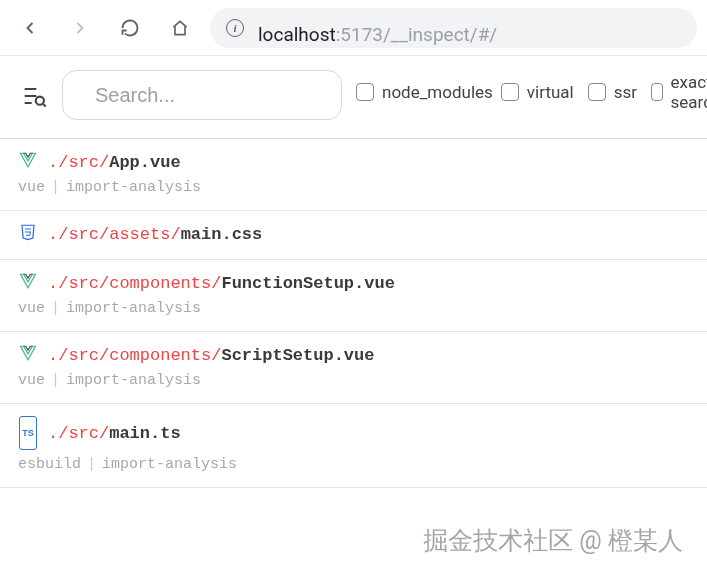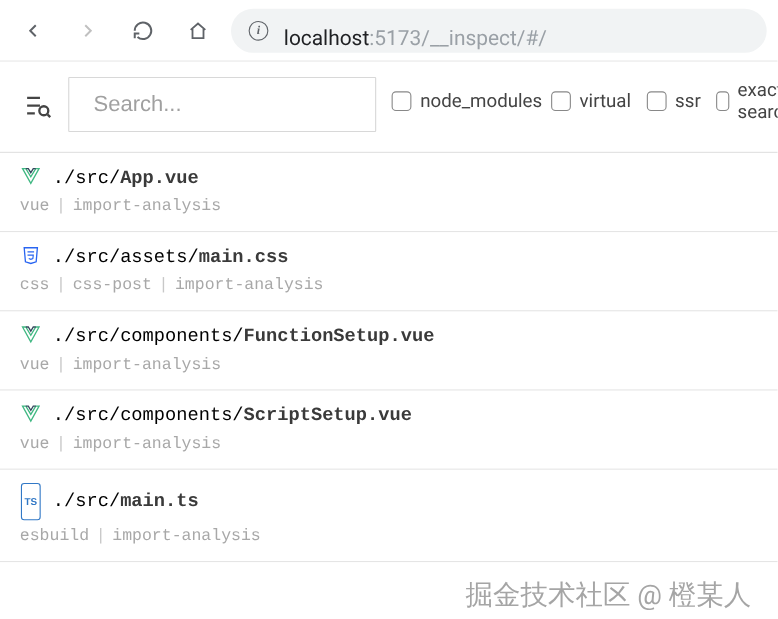--- a/index.html
+++ b/index.html
@@ -69,22 +69,22 @@
     }
     .inspect-icon {
       width: 28px; height: 28px;
       margin-top: 12px;
       color: #444;
     }
     .search-box {
       height: 50px;
       width: 280px;
       border: 1px solid #d8d8d8;
-      border-radius: 1px;
-      padding: 0 22px;
+      border-radius: 14px;
+      padding: 0 32px;
       font-size: 20px;
       color: #333;
       outline: none;
     }
     .search-box::placeholder { color: #a0a0a0; }
     .filters {
       display: flex;
       flex-direction: row;
       gap: 8px;
       padding-top: 2px;
@@ -122,21 +122,21 @@
     .file-icon {
       width: 20px;
       display: flex;
       justify-content: center;
     }
     .file-path {
       font-family: "SFMono-Regular", Consolas, "Liberation Mono", Menlo, monospace;
       font-size: 17px;
       color: #3a3a3a;
     }
-    .file-path .dim { color: #000000; }
+    .file-path .dim { color: #ef4444; }
     .file-path b { font-weight: 700; }
     .plugins {
       margin-top: 6px;
       font-family: "SFMono-Regular", Consolas, "Liberation Mono", Menlo, monospace;
       font-size: 15px;
       color: #a8a8a8;
     }
     .sep { color: #c8c8c8; padding: 0 6px; }
     .vue-icon svg { width: 18px; height: 18px; }
     .css-icon svg { width: 18px; height: 18px; }
@@ -244,21 +244,20 @@
     <div class="item">
       <div class="item-head">
         <div class="file-icon">
           <span class="css-icon"><svg viewBox="0 0 24 24">
               <path d="M4 3h16l-1.5 17L12 22l-6.5-2L4 3z" fill="none" stroke="#2965f1" stroke-width="1.6"></path>
               <path d="M8 8h8M8 12h7l-.5 4-2.5 1-2.5-1" fill="none" stroke="#2965f1" stroke-width="1.4"></path>
             </svg></span>
         </div>
         <div class="file-path"><span class="dim">./src/assets/</span><b>main.css</b></div>
       </div>
-      <div class="plugins"><span>css</span><span class="sep">|</span><span>css-post</span><span class="sep">|</span><span>import-analysis</span></div>
     </div>
     <div class="item">
       <div class="item-head">
         <div class="file-icon">
           <span class="vue-icon"><svg viewBox="0 0 24 24">
               <path d="M2 3h4l6 10L18 3h4L12 21 2 3z" fill="none" stroke="#41b883" stroke-width="1.6"></path>
               <path d="M6 3h3l3 5 3-5h3" fill="none" stroke="#35495e" stroke-width="1.6"></path>
             </svg></span>
         </div>
         <div class="file-path"><span class="dim">./src/components/</span><b>FunctionSetup.vue</b></div>

